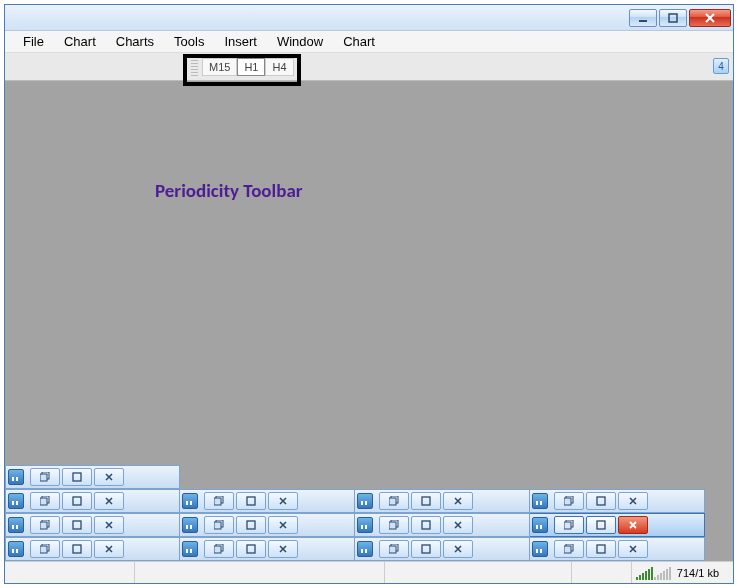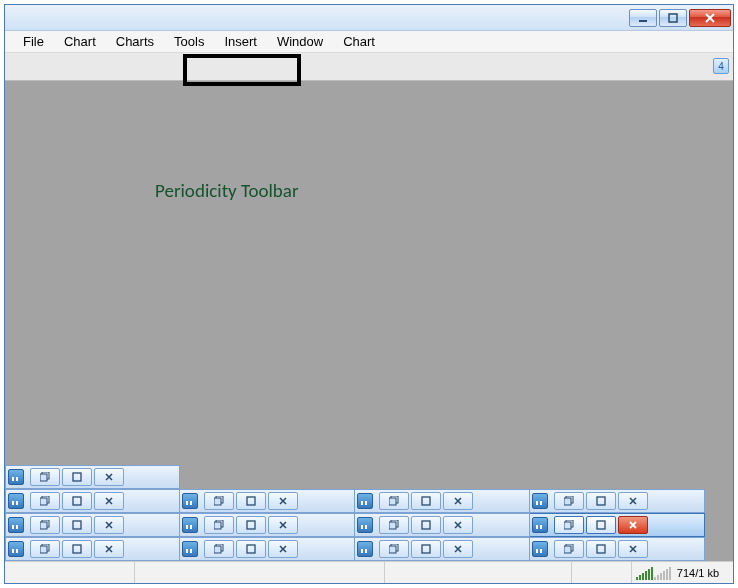--- a/index.html
+++ b/index.html
@@ -129,22 +129,22 @@
     flex: 1;
     background: #a3a3a3;
     position: relative;
     overflow: hidden;
   }
   .annotation1 {
     position: absolute;
     top: 98px; left: 150px;
     font-family: Calibri, sans-serif;
     font-size: 19px;
-    font-weight: normal;
-    color: #14532d;
+    font-weight: bold;
+    color: #4c1d95;
   }
   .annotation2 {
     position: absolute;
     top: 155px; left: 170px;
     font-family: Calibri, sans-serif;
     font-size: 19px;
     font-weight: bold;
     color: #000;
   }
   
@@ -241,20 +241,26 @@
     <div class="menu-item">File</div>
     <div class="menu-item">Chart</div>
     <div class="menu-item">Charts</div>
     <div class="menu-item">Tools</div>
     <div class="menu-item">Insert</div>
     <div class="menu-item">Window</div>
     <div class="menu-item">Chart</div>
   </div>
 
   <div class="toolbar-row">
+    <div class="periodicity-toolbar">
+      <div class="period-grip"></div>
+      <div class="period-btn">M15</div>
+      <div class="period-btn active">H1</div>
+      <div class="period-btn">H4</div>
+    </div>
     <div class="toolbar-right-badge">4</div>
   </div>
 
   <div class="main-area">
     <div class="annotation1">Periodicity Toolbar</div>
 
     <div class="mini-area">
 
       <div class="mini-row">
         <div class="mini-win">

